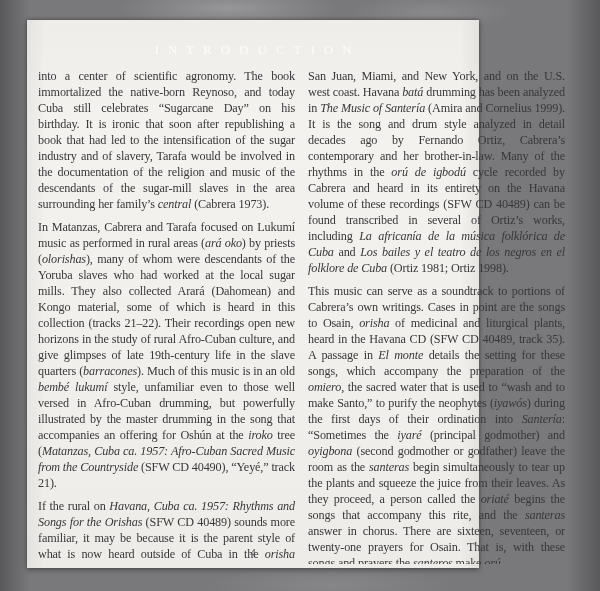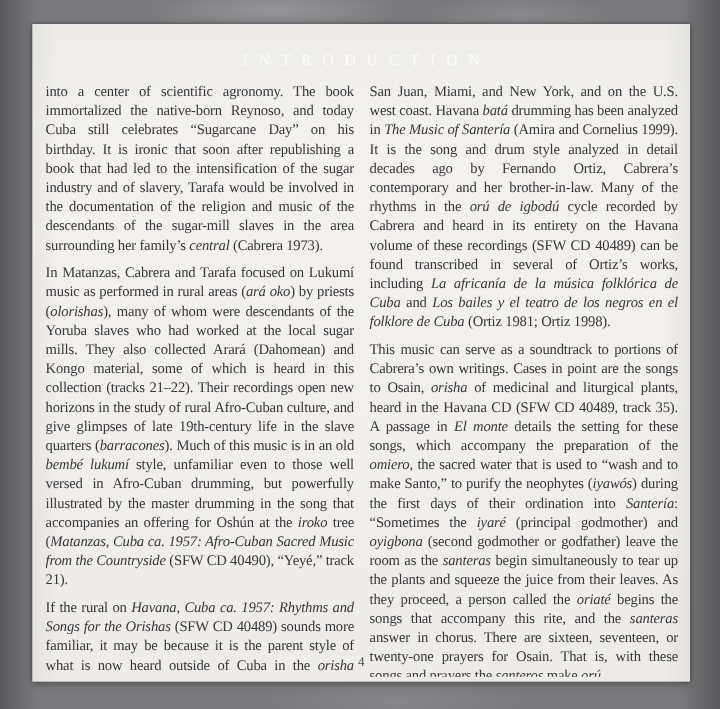--- a/index.html
+++ b/index.html
@@ -20,21 +20,21 @@
   .frame{
     position:relative;width:600px;height:591px;
     background:
       radial-gradient(ellipse 160px 30px at 38% 8px, rgba(255,255,255,.22), rgba(255,255,255,0) 70%),
       radial-gradient(ellipse 120px 25px at 72% 12px, rgba(255,255,255,.12), rgba(255,255,255,0) 70%),
       radial-gradient(ellipse 180px 30px at 55% 585px, rgba(255,255,255,.10), rgba(255,255,255,0) 70%),
       linear-gradient(90deg, var(--frame_edge) 0%, var(--frame) 5%, var(--frame) 94.5%, #646366 98%, var(--frame_edge) 100%),
       linear-gradient(180deg, var(--frame) 0%, var(--frame) 96%, var(--frame_bottom) 100%);
   }
   .page{
-    position:absolute;left:27px;top:20px;width:548px;height:548px;
+    position:absolute;left:27px;top:20px;width:452px;height:548px;
     background:
       linear-gradient(90deg, rgba(0,0,0,.045) 0%, rgba(0,0,0,0) 4%, rgba(0,0,0,0) 96%, rgba(0,0,0,.05) 100%),
       linear-gradient(180deg, #eeedea 0%, #f4f2ef 18%, var(--page) 70%, #eeece9 100%);
     box-shadow:0 2px 5px rgba(0,0,0,.35), 0 -1px 3px rgba(0,0,0,.25);
     font-family:Liberation Serif, serif;
   }
   .running-head{
     position:absolute;top:22px;left:0;right:0;
     text-align:center;
     font-size:13px;letter-spacing:9px;text-indent:9px;

